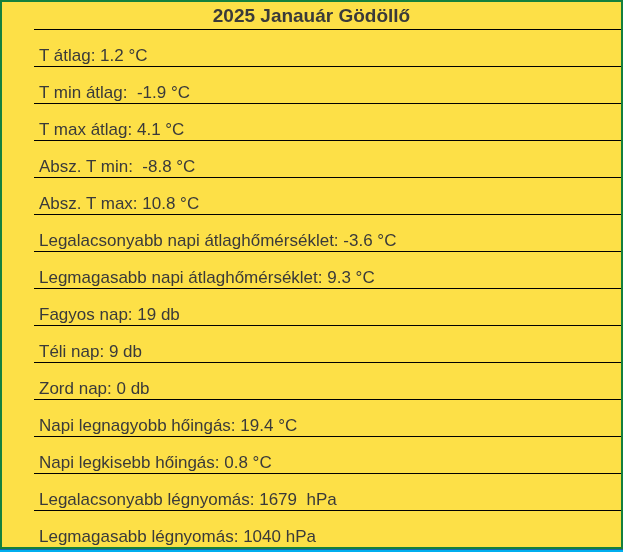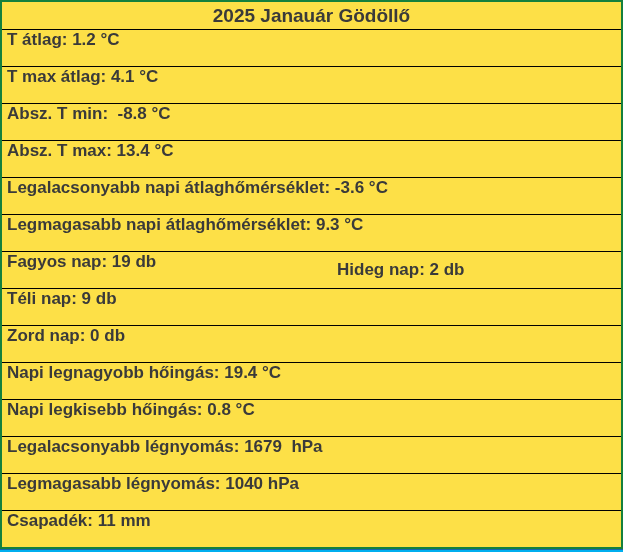--- a/index.html
+++ b/index.html
@@ -38,27 +38,28 @@
   .rows-container {
     flex: 1 1 auto;
     display: flex;
     flex-direction: column;
   }
   .row {
     flex: 1 1 0;
     border-top: 1.5px solid #000000;
     position: relative;
     display: flex;
-    align-items: flex-start;
+    align-items: flex-end;
     padding-left: 5px;
     font-size: 17px;
-    font-weight: bold;
+    font-weight: normal;
     color: #3a3a3a;
     white-space: pre;
     overflow: hidden;
+    margin-left: 32px;
   }
   .cell2 {
     position: absolute;
     left: 335px;
     top: 0;
     height: 100%;
     display: flex;
     align-items: center;
   }
   .blue-line {
@@ -70,28 +71,28 @@
     background: linear-gradient(to bottom, #1565a8 0%, #1565a8 33%, #00aeef 33%, #00aeef 100%);
   }
 </style>
 </head>
 <body>
 
 <div class="sheet-table">
   <div class="title-row">2025 Janauár Gödöllő</div>
   <div class="rows-container" id="rows-container">
       <div class="row"><span class="cell">T átlag: 1.2 °C</span></div>
+      <div class="row"><span class="cell">T min átlag:  -1.9 °C</span></div>
       <div class="row"><span class="cell">T max átlag: 4.1 °C</span></div>
       <div class="row"><span class="cell">Absz. T min:  -8.8 °C</span></div>
-      <div class="row"><span class="cell">Absz. T max: 13.4 °C</span></div>
+      <div class="row"><span class="cell">Absz. T max: 10.8 °C</span></div>
       <div class="row"><span class="cell">Legalacsonyabb napi átlaghőmérséklet: -3.6 °C</span></div>
       <div class="row"><span class="cell">Legmagasabb napi átlaghőmérséklet: 9.3 °C</span></div>
-      <div class="row"><span class="cell">Fagyos nap: 19 db</span><span class="cell cell2">Hideg nap: 2 db</span></div>
+      <div class="row"><span class="cell">Fagyos nap: 19 db</span></div>
       <div class="row"><span class="cell">Téli nap: 9 db</span></div>
       <div class="row"><span class="cell">Zord nap: 0 db</span></div>
       <div class="row"><span class="cell">Napi legnagyobb hőingás: 19.4 °C</span></div>
       <div class="row"><span class="cell">Napi legkisebb hőingás: 0.8 °C</span></div>
       <div class="row"><span class="cell">Legalacsonyabb légnyomás: 1679  hPa</span></div>
       <div class="row"><span class="cell">Legmagasabb légnyomás: 1040 hPa</span></div>
-      <div class="row"><span class="cell">Csapadék: 11 mm</span></div>
     </div>
 </div>
 <div class="blue-line"></div>
 
 </body></html>

